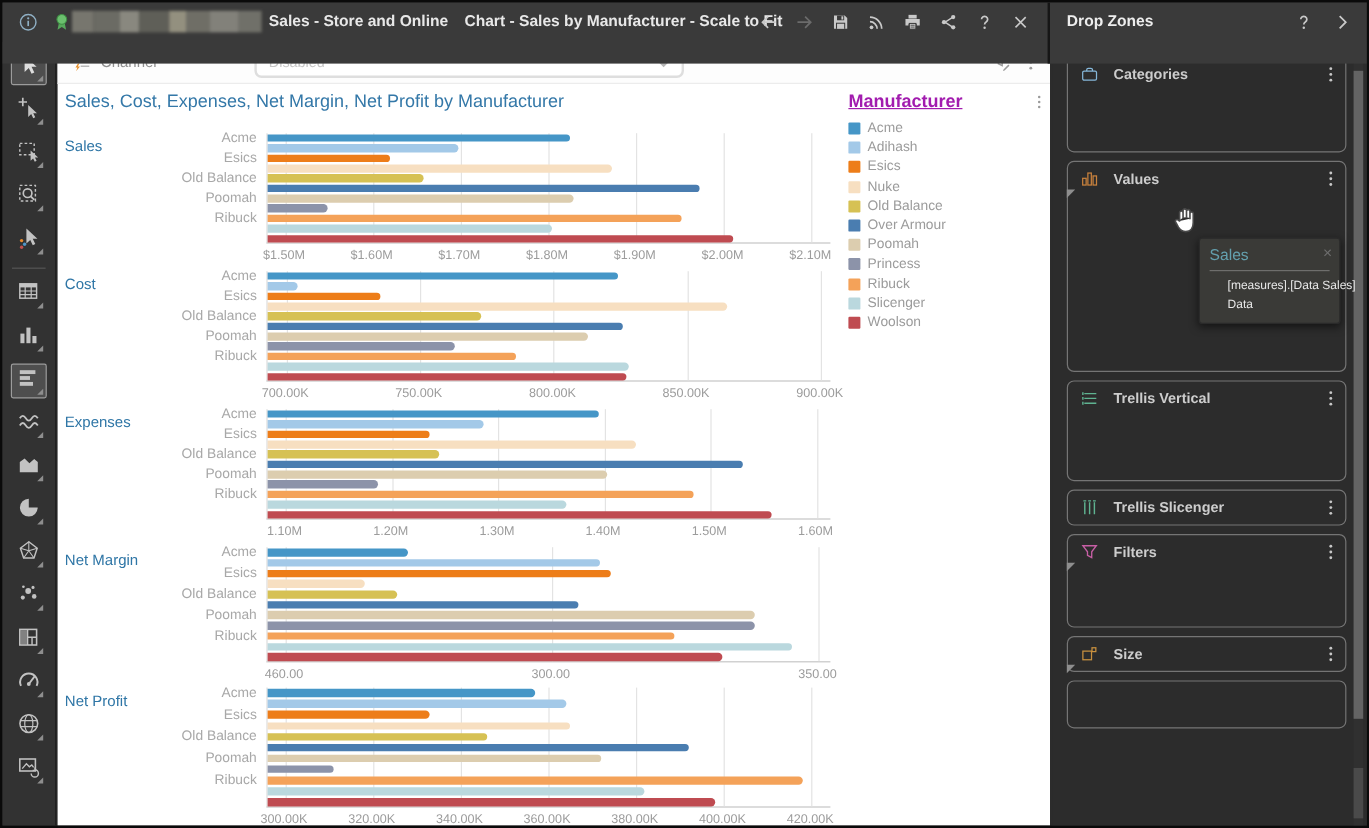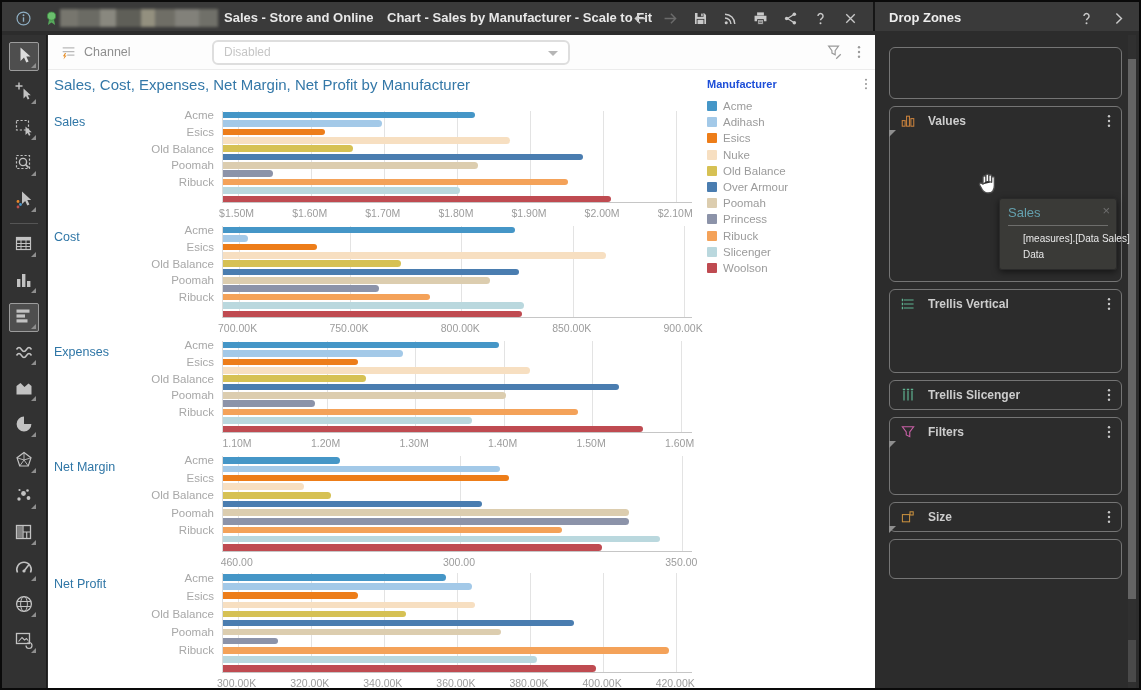--- a/index.html
+++ b/index.html
@@ -1,21 +1,21 @@
 <!DOCTYPE html>
 <html><head>
 <meta charset="utf-8">
 <style>
   * { margin:0; padding:0; box-sizing:border-box; }
   html,body { background:#1a1a1a; }
   body { font-family:"Liberation Sans", sans-serif; }
   .window { position:relative; width:1141px; height:690px; background:#2c2c2c; border:2px solid #0a0a0a; overflow:hidden; cursor:default; }
 
   
-  .topbar { position:absolute; top:0; left:0; right:0; height:29px; display:flex; background:#3a3a3a; z-index:5; }
+  .topbar { position:absolute; top:0; left:0; right:0; height:51px; display:flex; background:#3a3a3a; z-index:5; }
   .topbar-main { width:873px; position:relative; display:flex; align-items:center; border-right:2px solid #161616; }
   .topbar-right { flex:1; position:relative; display:flex; align-items:center; }
   .tb-ic { width:17px; height:17px; display:inline-block; color:#c9c9c9; }
   .tb-ic svg { width:100%; height:100%; display:block; }
   .info-ic { position:absolute; left:13px; top:8px; color:#8fafc4; }
   .ribbon-ic { position:absolute; left:41px; top:8px; }
   .redacted { position:absolute; left:58px; top:7px; height:18px; display:flex; filter:blur(1.5px); }
   .redacted i { display:block; height:18px; }
   .title-a { position:absolute; left:222px; top:8px; color:#e8e8e8; font-size:13px; font-weight:600; white-space:nowrap; }
   .title-b { position:absolute; left:385px; top:8px; color:#e8e8e8; font-size:13px; font-weight:600; white-space:nowrap; }
@@ -43,21 +43,21 @@
   .dd-chev { position:absolute; right:10px; top:9px; width:0; height:0; border:5px solid transparent; border-top-color:#b6b6b6; }
   .fb-funnel { position:absolute; right:32px; top:8px; width:18px; height:18px; }
   .fb-funnel svg { width:100%; height:100%; }
   .fb-kebab { position:absolute; right:8px; top:8px; width:16px; height:18px; color:#9a9a9a; }
   .fb-kebab svg { width:100%; height:100%; }
   .chartarea { position:relative; flex:1; overflow:hidden; }
   .chart-title { position:absolute; left:6px; top:6px; color:#3478a8; font-size:15px; white-space:nowrap; }
 
   .legend { position:absolute; left:659px; top:6px; width:166px; }
   .legend-head { display:flex; align-items:center; }
-  .legend-title { flex:1; color:#1d4ed8; font-size:11px; font-weight:600; }
+  .legend-title { flex:1; color:#a21caf; font-size:15px; font-weight:600;text-decoration:underline; }
   .legend-kebab { width:14px; height:16px; color:#9a9a9a; }
   .legend-kebab svg { width:100%; height:100%; }
   .legend-items { margin-top:6px; }
   .legend-item { display:flex; align-items:center; height:16.2px; }
   .legend-swatch { width:10px; height:10px; border-radius:1px; margin-right:6px; flex:none; }
   .legend-label { color:#9b9b9b; font-size:11.5px; white-space:nowrap; }
 
   .panels { position:absolute; left:0; top:37px; width:650px; bottom:0; }
   .panel { position:relative; width:100%; }
   .measure-label { position:absolute; left:6px; top:8px; color:#2f76a6; font-size:12.5px; }
@@ -569,20 +569,32 @@
               <div class="hbar" style="top: 92.2px; height: 6.5px; width: 372.8px; background: rgb(191, 75, 81);"></div>
             </div>
           </div>
         </div>
     </div>
   </div>
 
   <div class="rightpanel">
     <div id="dz-sections">
         <div class="section first">
+          <div class="sec-head">
+            <span class="sec-ic" style="color: rgb(133, 183, 217);"><svg viewBox="0 0 20 20">
+                <rect x="2.8" y="6.5" width="14.4" height="9.5" rx="1.5" fill="none" stroke="currentColor" stroke-width="1.3"></rect>
+                <path d="M7,6.5 V5.2 a1.6,1.6 0 0 1 1.6,-1.6 h2.8 a1.6,1.6 0 0 1 1.6,1.6 V6.5" fill="none" stroke="currentColor" stroke-width="1.3"></path>
+              </svg></span>
+            <span class="sec-lbl">Categories</span>
+            <span class="sec-kebab"><svg viewBox="0 0 20 20">
+                <circle cx="10" cy="4" r="1.5" fill="currentColor"></circle>
+                <circle cx="10" cy="10" r="1.5" fill="currentColor"></circle>
+                <circle cx="10" cy="16" r="1.5" fill="currentColor"></circle>
+              </svg></span>
+          </div>
           <div class="sec-body" style="height: 50px;"></div>
         </div>
         <div class="section grip">
           <div class="sec-head">
             <span class="sec-ic" style="color: rgb(201, 130, 61);"><svg viewBox="0 0 20 20">
                 <rect x="2.8" y="9.5" width="3.6" height="7" fill="none" stroke="currentColor" stroke-width="1.3"></rect>
                 <rect x="8.2" y="4" width="3.6" height="12.5" fill="none" stroke="currentColor" stroke-width="1.3"></rect>
                 <rect x="13.6" y="7" width="3.6" height="9.5" fill="none" stroke="currentColor" stroke-width="1.3"></rect>
               </svg></span>
             <span class="sec-lbl">Values</span>

